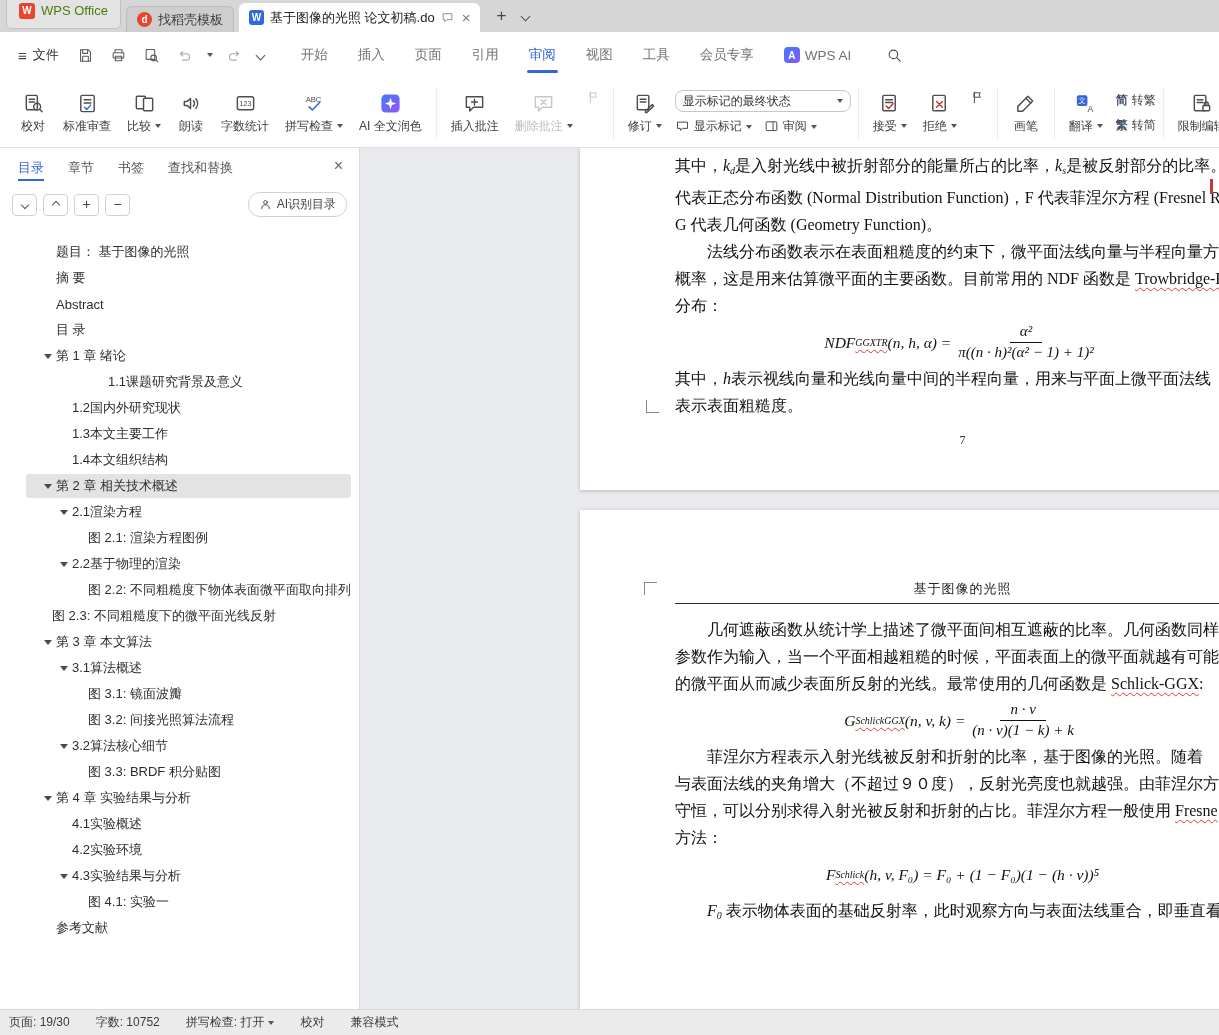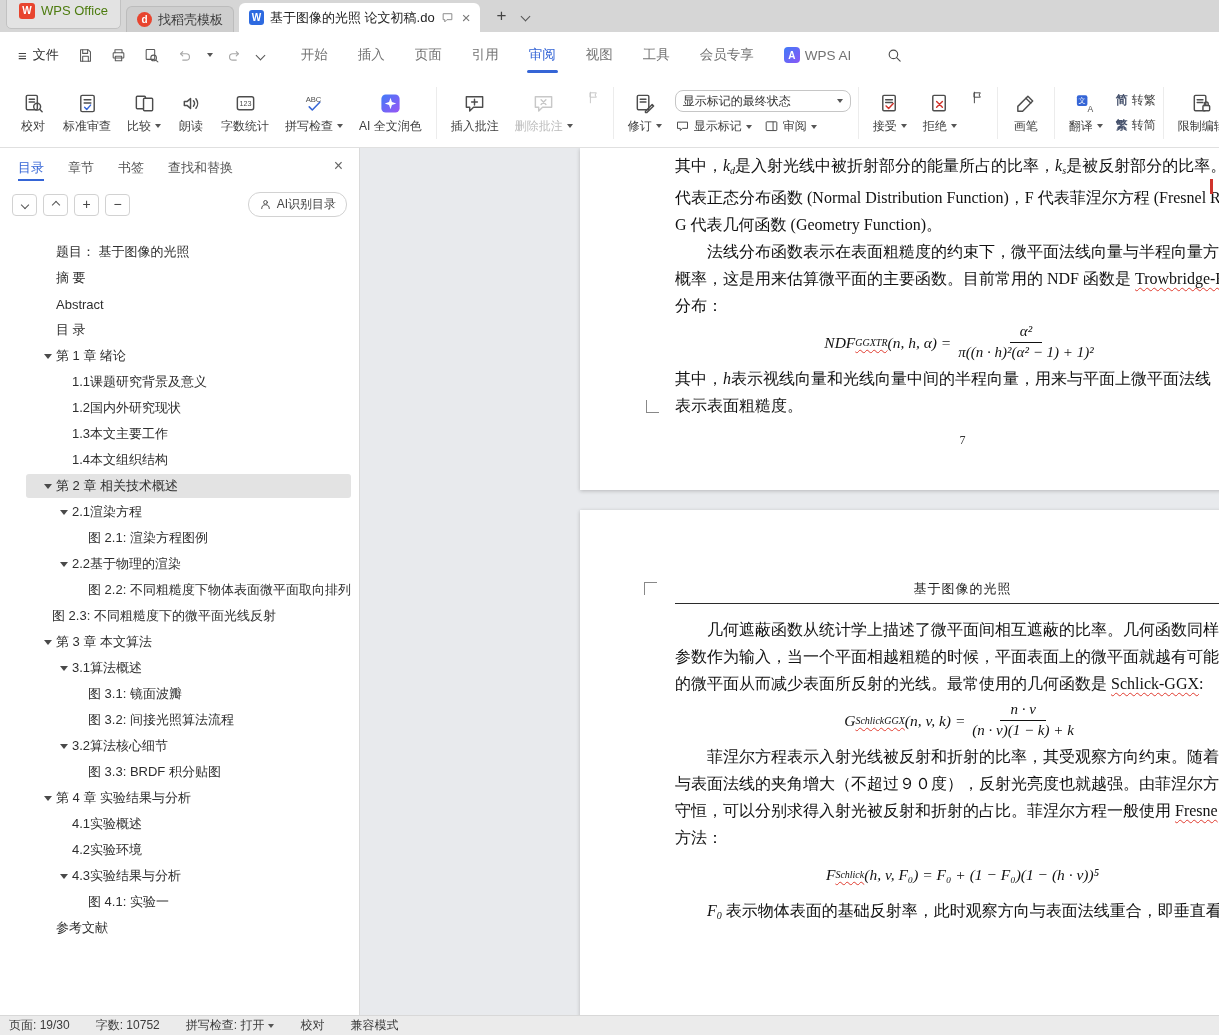--- a/index.html
+++ b/index.html
@@ -98,21 +98,21 @@
   .frac{display:inline-flex;flex-direction:column;align-items:center;margin:0 3px;font-style:italic;line-height:1.3;font-size:15px}
   .frac .num{border-bottom:1.2px solid #111;padding:0 10px}
   .frac .den{padding:0 4px}
   .pagenum{font-family:"Liberation Serif",serif;font-size:12px;text-align:center;margin-top:14px;color:#333}
   .p2-header{font-family:"Liberation Serif",serif;font-size:13px;text-align:center;padding-bottom:5px;border-bottom:1.5px solid #2b2b2b;margin-bottom:12px;color:#222;letter-spacing:1px}
   .cornermark{position:absolute;width:13px;height:13px}
   .mark-bl{left:66px;top:252px;border-left:1.2px solid #888;border-bottom:1.2px solid #888}
   .mark-tl{left:64px;top:72px;border-left:1.2px solid #888;border-top:1.2px solid #888}
   .revmark{position:absolute;left:630px;top:31px;width:3px;height:15px;background:#d0342c}
   
-  .statusbar{position:absolute;left:0;bottom:0;width:100%;height:20px;background:#ebebeb;border-top:1px solid #d8d8d8;display:flex;align-items:center;gap:26px;padding:0 9px;font-size:12px;color:#3b3b3b}
+  .statusbar{position:absolute;left:0;bottom:0;width:100%;height:26px;background:#ebebeb;border-top:1px solid #d8d8d8;display:flex;align-items:center;gap:26px;padding:0 9px;font-size:12px;color:#3b3b3b}
   .sitem{display:flex;align-items:center;gap:4px;white-space:nowrap}
 </style>
 </head>
 <body>
 
 <div class="titlebar">
   <div class="appbtn">
     <span class="wpslogo"></span>
     <span>WPS Office</span>
   </div>
@@ -469,21 +469,21 @@
       <div class="tree-row" style="padding-left: 40px;">
         <span class="tree-arrow"></span>
         <span class="tree-label">目 录</span>
       </div>
       <div class="tree-row" style="padding-left: 40px;">
         <span class="tree-arrow">
           <span class="tri"></span>
         </span>
         <span class="tree-label">第 1 章 绪论</span>
       </div>
-      <div class="tree-row" style="padding-left: 56px;">
+      <div class="tree-row" style="padding-left: 56px; margin-left: 36px;">
         <span class="tree-arrow"></span>
         <span class="tree-label">1.1课题研究背景及意义</span>
       </div>
       <div class="tree-row" style="padding-left: 56px;">
         <span class="tree-arrow"></span>
         <span class="tree-label">1.2国内外研究现状</span>
       </div>
       <div class="tree-row" style="padding-left: 56px;">
         <span class="tree-arrow"></span>
         <span class="tree-label">1.3本文主要工作</span>
@@ -616,21 +616,21 @@
         <div class="doc-line"><span>的微平面从而减少表面所反射的光线。最常使用的几何函数是 </span><span class="redu">Schlick-GGX</span><span>:</span></div>
         <div class="doc-line formula">
           <span class="it">G</span>
           <span class="it sub redu">SchlickGGX</span>
           <span class="it">(n, v, k) = </span>
           <span class="frac">
             <span class="num">n · v</span>
             <span class="den">(n · v)(1 − k) + k</span>
           </span>
         </div>
-        <div class="doc-line indent"><span>菲涅尔方程表示入射光线被反射和折射的比率，其受观察方向约束。随着</span></div>
+        <div class="doc-line indent"><span>菲涅尔方程表示入射光线被反射和折射的比率，基于图像的光照。随着</span></div>
         <div class="doc-line"><span>与表面法线的夹角增大（不超过９０度），反射光亮度也就越强。由菲涅尔方</span></div>
         <div class="doc-line"><span>守恒，可以分别求得入射光被反射和折射的占比。菲涅尔方程一般使用 </span><span class="redu">Fresne</span></div>
         <div class="doc-line"><span>方法：</span></div>
         <div class="doc-line formula">
           <span class="it">F</span>
           <span class="it sub redu">Schlick</span>
           <span class="it">(h, v, F₀) = F₀ + (1 − F₀)(1 − (h · v))⁵</span>
         </div>
         <div class="doc-line indent"><span class="it">F</span><span class="it sub">0</span><span> 表示物体表面的基础反射率，此时观察方向与表面法线重合，即垂直看</span></div>
       </div>

